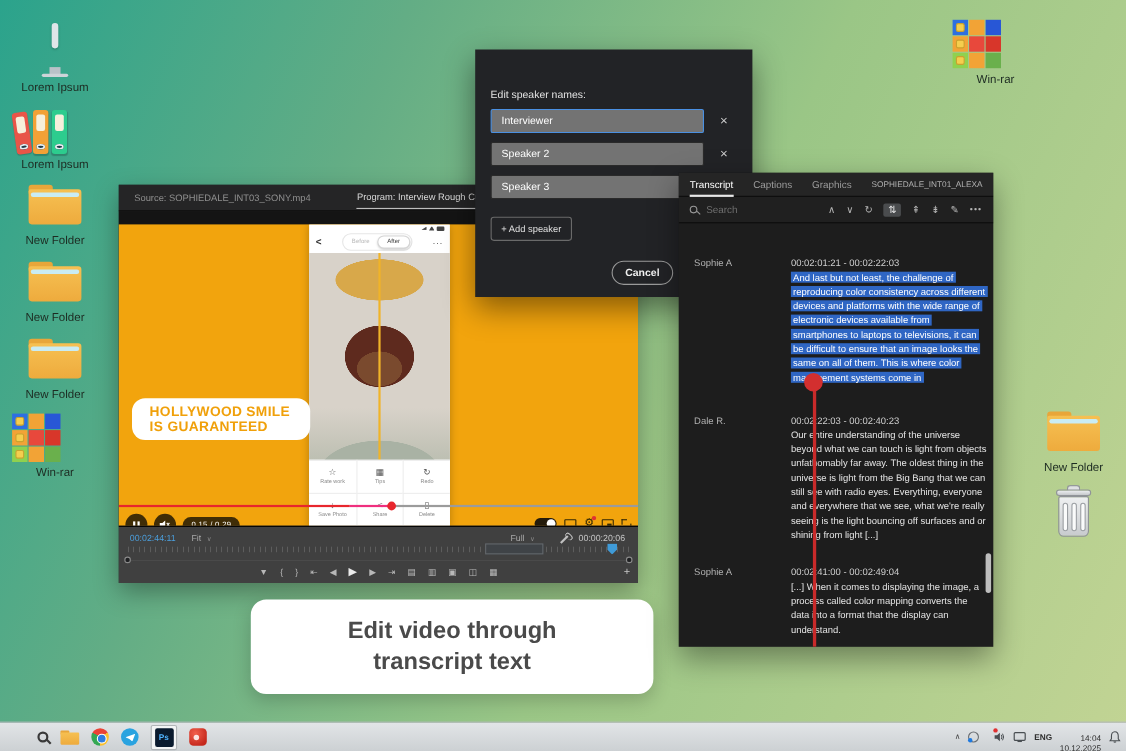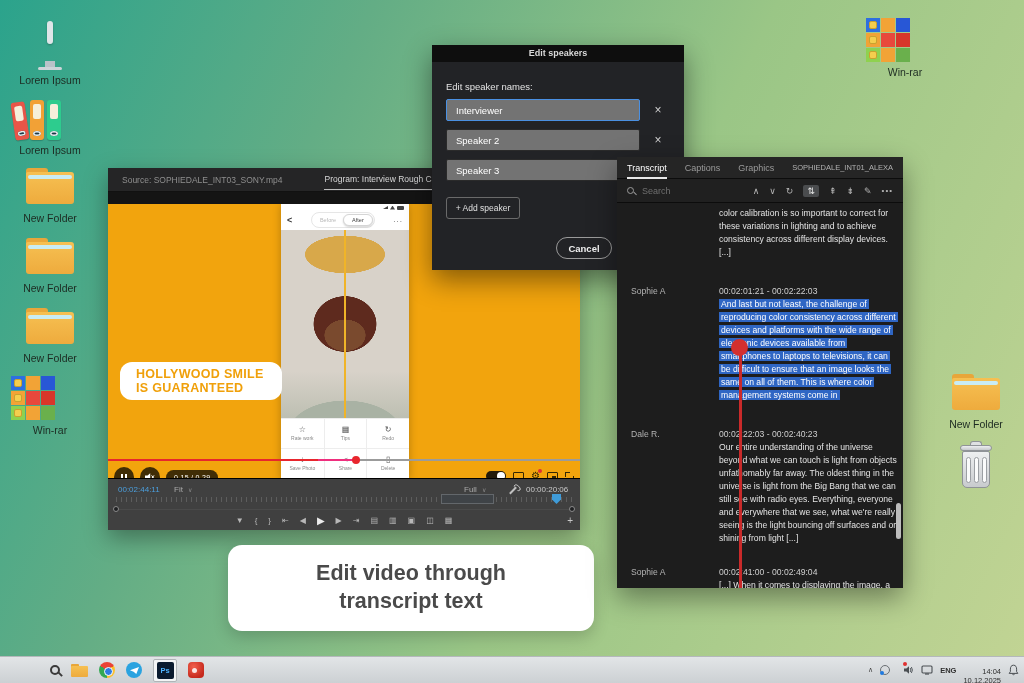--- a/index.html
+++ b/index.html
@@ -187,21 +187,21 @@
   .redknob { position:absolute; left:114px; top:182px; width:17px; height:17px; border-radius:50%; background:#d32f2f; z-index:6; }
   .pscroll { position:absolute; right:2px; top:346px; width:5px; height:36px; background:#bdbdbd; border-radius:3px; z-index:7; }
 
   
   #caption { position:absolute; left:228px; top:545px; width:366px; height:86px; background:#fff; border-radius:14px;
              z-index:15; box-shadow:0 6px 16px rgba(0,0,0,.18); display:flex; align-items:center; justify-content:center; }
   #caption div { width:280px; text-align:center; font-size:21.5px; color:#4a4a4a; font-weight:600; line-height:1.28; }
 
   
   #taskbar { position:absolute; left:0; right:0; bottom:0; height:27px; background:linear-gradient(#e2e5e7,#ccd0d3);
-             border-top:1px solid #b4b8bb; z-index:40; display:flex; align-items:center; padding-left:24px; gap:11px; }
+             border-top:1px solid #b4b8bb; z-index:40; display:flex; align-items:center; padding-left:8px; gap:11px; }
   .tbi { display:flex; align-items:center; justify-content:center; }
   .tstart { width:15px; height:15px; display:grid; grid-template-columns:1fr 1fr; grid-template-rows:1fr 1fr; gap:1.5px; }
   .tstart i { background:#2f9e44; border-radius:1px; }
   .tstart i:nth-child(2){background:#40b057;} .tstart i:nth-child(3){background:#37a24c;} .tstart i:nth-child(4){background:#2c9440;}
   .tmag { width:10px; height:10px; border:2px solid #3a3a3a; border-radius:50%; position:relative; }
   .tmag::after { content:""; position:absolute; width:6px; height:2px; background:#3a3a3a; transform:rotate(45deg); right:-5px; bottom:-2px; }
   .tfolder { width:17px; height:13px; position:relative; }
   .tfolder::before { content:""; position:absolute; left:0; top:0; width:8px; height:4px; background:#e8a63a; border-radius:1px; }
   .tfolder::after { content:""; position:absolute; left:0; top:2px; width:17px; height:11px; background:linear-gradient(#f6c052,#eeab3d); border-radius:1px; }
   .tchrome { width:16px; height:16px; border-radius:50%;
@@ -408,21 +408,20 @@
         <span>▥</span>
         <span>▣</span>
         <span>◫</span>
         <span>▦</span>
       </div>
       <span class="tplus">+</span>
     </div>
   </div>
 
   <div id="dialog">
-    <div class="dtitle">Edit speakers</div>
     <div class="dlabel">Edit speaker names:</div>
     <div class="drow">
       <input class="focused" style="top: 54px;" value="Interviewer">
       <span class="dx" style="top:57px;">×</span>
     </div>
     <div class="drow">
       <input style="top: 84px;" value="Speaker 2">
       <span class="dx" style="top:87px;">×</span>
     </div>
     <div class="drow">
@@ -449,23 +448,20 @@
         <span class="hlbtn">⇅</span>
         <span>⇞</span>
         <span>⇟</span>
         <span>✎</span>
         <span class="dots">•••</span>
       </span>
     </div>
     <div class="pbody">
       <div class="entry e0">
         <div class="sp"></div>
-        <div>
-            <div class="tx">color calibration is so important to correct for these variations in lighting and to achieve consistency across different display devices. [...]</div>
-          </div>
       </div>
       <div class="entry e1">
         <div class="sp">Sophie A</div>
         <div>
           <div class="tc">00:02:01:21 - 00:02:22:03</div>
           <div class="tx"><span class="hl">And last but not least, the challenge of reproducing color consistency across different devices and platforms with the wide range of electronic devices available from smartphones to laptops to televisions, it can be difficult to ensure that an image looks the same on all of them. This is where color management systems come in</span></div>
         </div>
       </div>
       <div class="entry e2">
         <div class="sp">Dale R.</div>

